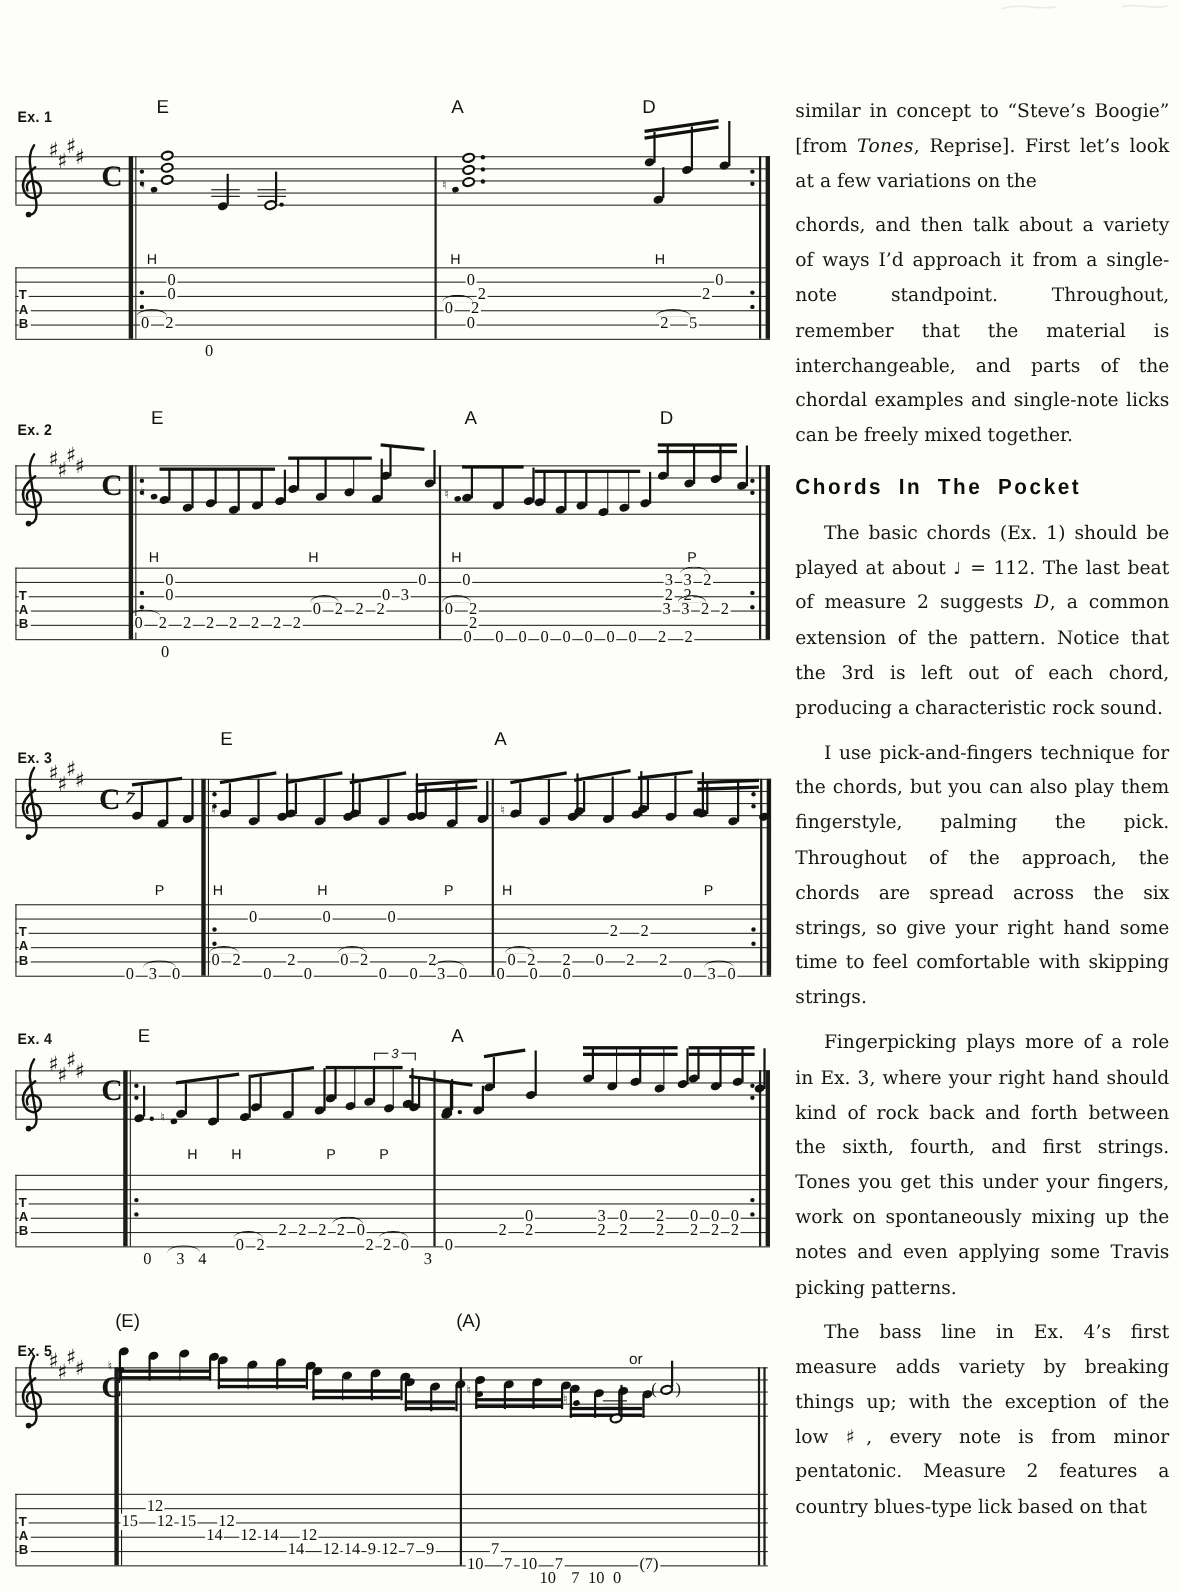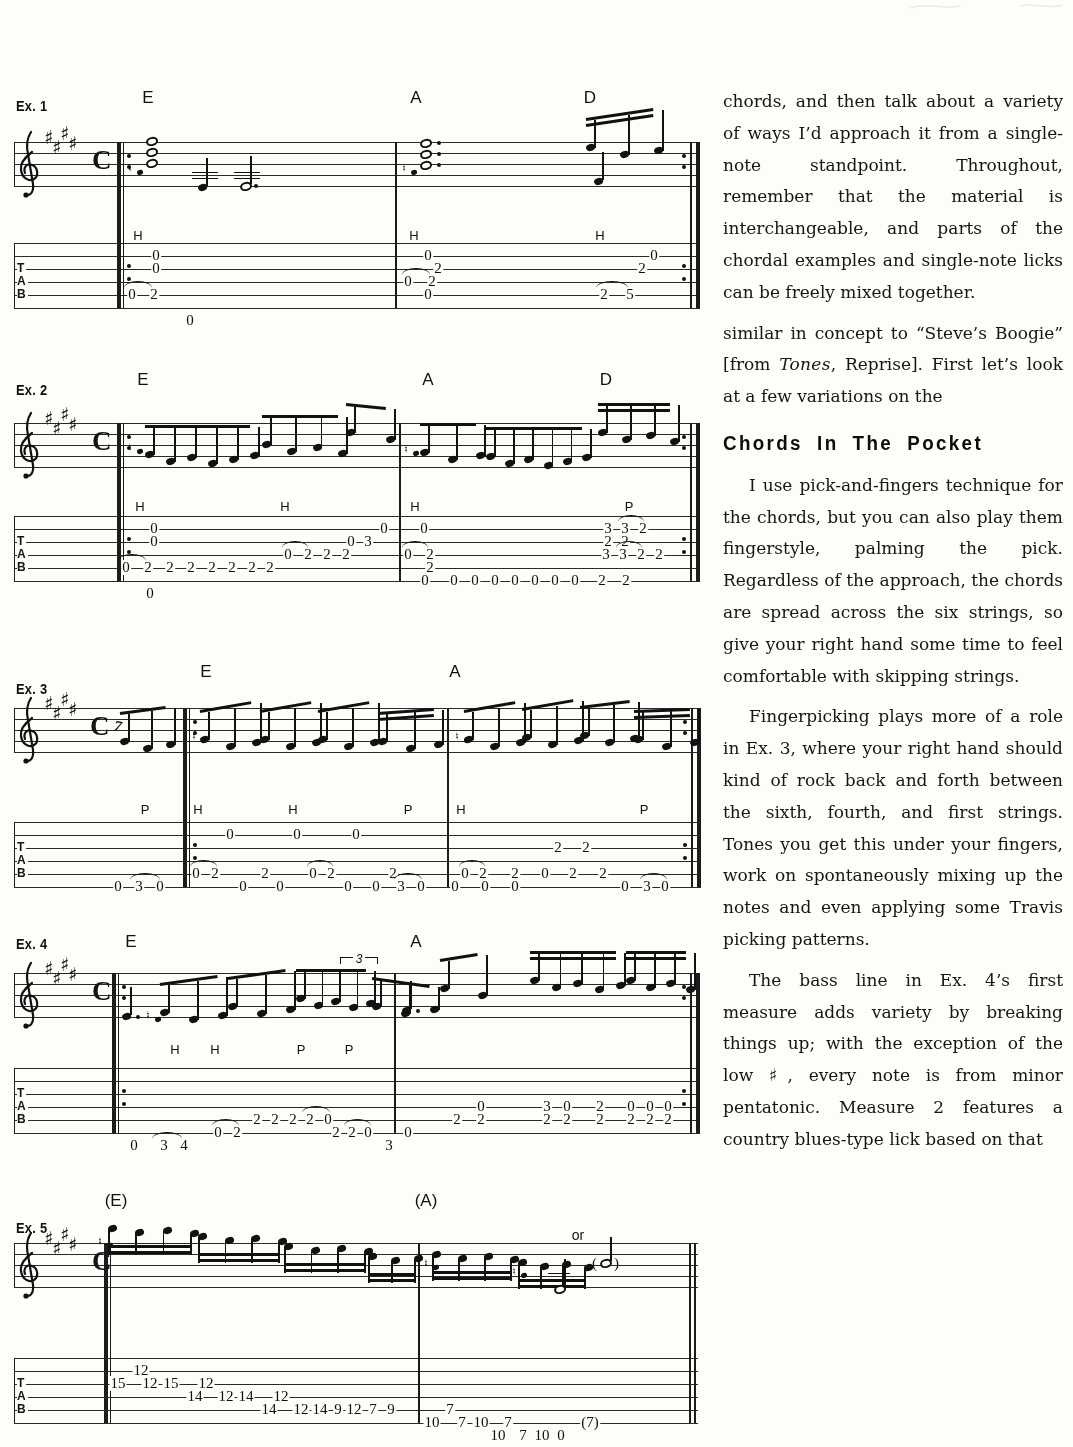--- a/index.html
+++ b/index.html
@@ -759,23 +759,24 @@
         <span class="stem" style="left: 564px; top: 76px; height: 28px;"></span>
         <span class="nh-open" style="left: 600px; top: 76px;"></span>
         <span class="paren" style="left: 592px; top: 72px;">(</span>
         <span class="paren" style="left: 614px; top: 72px;">)</span>
         <span class="stem" style="left: 610px; top: 54px; height: 24px;"></span>
       </section>
   </div>
 
   <aside class="text-col">
     <div>
+        <p class="para">similar in concept to “Steve’s Boogie” [from <i>Tones</i>, Reprise]. First let’s look at a few variations on the</p>
         <p class="para">chords, and then talk about a variety of ways I’d approach it from a single-note standpoint. Throughout, remember that the material is interchangeable, and parts of the chordal examples and single-note licks can be freely mixed together.</p>
-        <p class="para">similar in concept to “Steve’s Boogie” [from <i>Tones</i>, Reprise]. First let’s look at a few variations on the</p>
       </div>
     <h2 class="section-heading">Chords In The Pocket</h2>
     <div>
-        <p class="para indent">I use pick-and-fingers technique for the chords, but you can also play them fingerstyle, palming the pick. Regardless of the approach, the chords are spread across the six strings, so give your right hand some time to feel comfortable with skipping strings.</p>
+        <p class="para indent">The basic chords (Ex. 1) should be played at about <span class="mus">♩</span> = 112. The last beat of measure 2 suggests <i>D</i>, a common extension of the pattern. Notice that the 3rd is left out of each chord, producing a characteristic rock sound.</p>
+        <p class="para indent">I use pick-and-fingers technique for the chords, but you can also play them fingerstyle, palming the pick. Throughout of the approach, the chords are spread across the six strings, so give your right hand some time to feel comfortable with skipping strings.</p>
         <p class="para indent">Fingerpicking plays more of a role in Ex. 3, where your right hand should kind of rock back and forth between the sixth, fourth, and first strings. Tones you get this under your fingers, work on spontaneously mixing up the notes and even applying some Travis picking patterns.</p>
         <p class="para indent">The bass line in Ex. 4’s first measure adds variety by breaking things up; with the exception of the low ♯, every note is from  minor pentatonic. Measure 2 features a country blues-type lick based on  that</p>
       </div>
   </aside>
 </div>
 
 </body></html>

